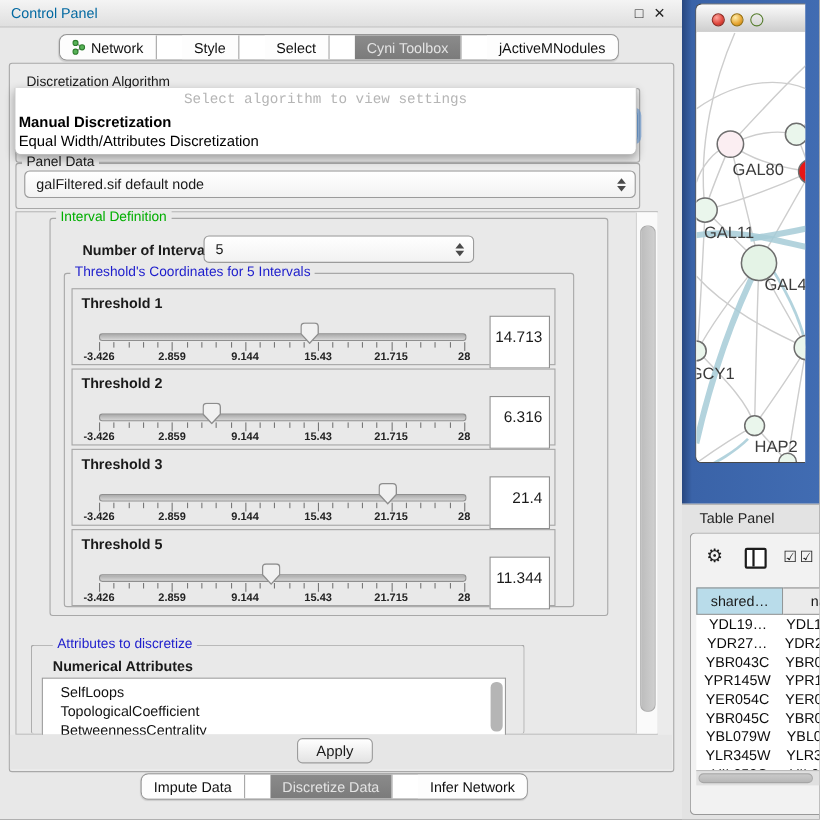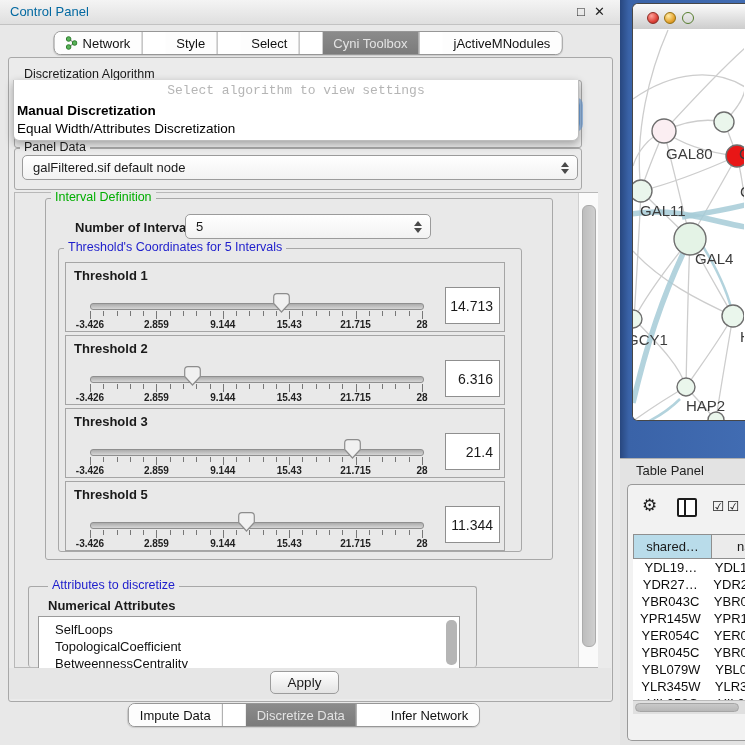--- a/index.html
+++ b/index.html
@@ -60,34 +60,34 @@
   .thr-panel{position:absolute;left:65px;width:440px;height:70px;border:1px solid #a5a5a5;
              background:#e9e9e9;box-sizing:border-box;}
   .thr-label{position:absolute;left:8px;top:5px;font-weight:bold;font-size:13px;}
   .sl-track{position:absolute;left:24px;top:40px;width:332px;height:5px;border-radius:3px;
             background:linear-gradient(#ababab,#d6d6d6);border:1px solid #8f8f8f;}
   .sl-thumb{position:absolute;top:30px;width:17px;height:20px;}
   .tickrow{position:absolute;left:24px;top:48px;width:332px;height:10px;}
   .tick{position:absolute;top:0;width:1px;background:#777;}
   .ticklabel{position:absolute;top:56px;font-size:10px;font-weight:bold;color:#222;
              transform:translateX(-50%);white-space:nowrap;}
-  .valbox{position:absolute;left:379px;top:24px;width:55px;height:37px;background:#fff;
+  .valbox{position:absolute;left:379px;top:24px;width:55px;height:48px;background:#fff;
           border:1px solid #8f8f8f;font-size:14px;text-align:right;line-height:36px;
           padding-right:6px;box-sizing:border-box;}
 
   .listbox{background:#fff;border:1px solid #9a9a9a;overflow:hidden;}
   .listitem{font-size:13px;line-height:17px;padding-left:16px;color:#111;white-space:nowrap;}
 
   .btn{background:linear-gradient(#ffffff,#e3e3e3);border:1px solid #9c9c9c;border-radius:5px;
        font-size:13.5px;display:flex;align-items:center;justify-content:center;}
 
   
   .desktop-blue{left:620px;top:0;width:125px;height:458px;
                 background:linear-gradient(90deg,#28477f 0px,#3a63a8 9px,#416cb2 100%);}
-  .netwin{left:632px;top:3px;width:113px;height:418px;background:#fff;
+  .netwin{left:632px;top:3px;width:100px;height:418px;background:#fff;
           border:1px solid #474747;border-right:none;border-radius:6px 0 0 6px;overflow:hidden;box-sizing:border-box;}
   .netwin-titlebar{position:absolute;left:0;top:0;right:0;height:25px;
                    background:linear-gradient(#fbfbfb,#cdcdcd);border-bottom:1px solid #9a9a9a;}
   .tl{position:absolute;top:8px;width:12px;height:12px;border-radius:50%;box-sizing:border-box;}
   .tl.red{background:radial-gradient(circle at 35% 30%,#ffa39b,#dd4238 62%,#a32a22);border:1px solid #8c2b24;}
   .tl.yel{background:radial-gradient(circle at 35% 30%,#ffeCA8,#e5a32f 62%,#b67a12);border:1px solid #96700f;}
   .tl.grn{background:radial-gradient(circle at 35% 30%,#d8f2b0,#83b548 62%,#577f2c;);border:1px solid #567d2e;}
   .netcanvas{position:absolute;left:0;top:25px;right:0;bottom:0;background:#fff;}
 
   .tp-strip{left:620px;top:458px;width:125px;height:287px;background:#e3e3e3;border-top:1px solid #b0b0b0;}

